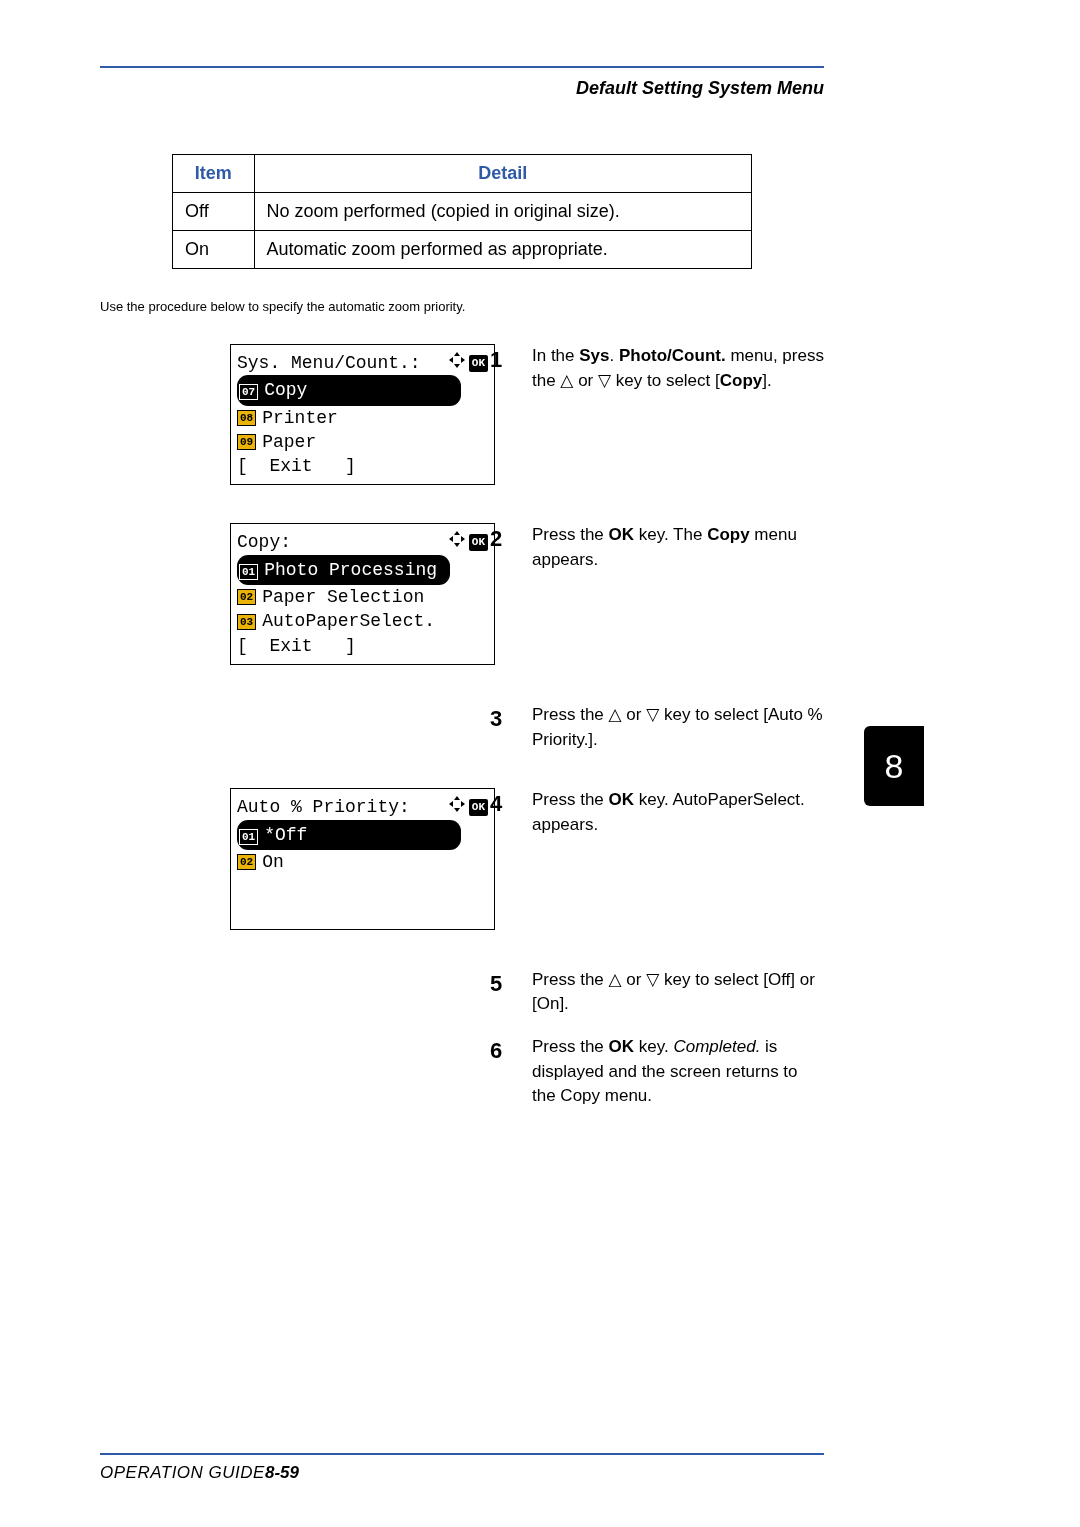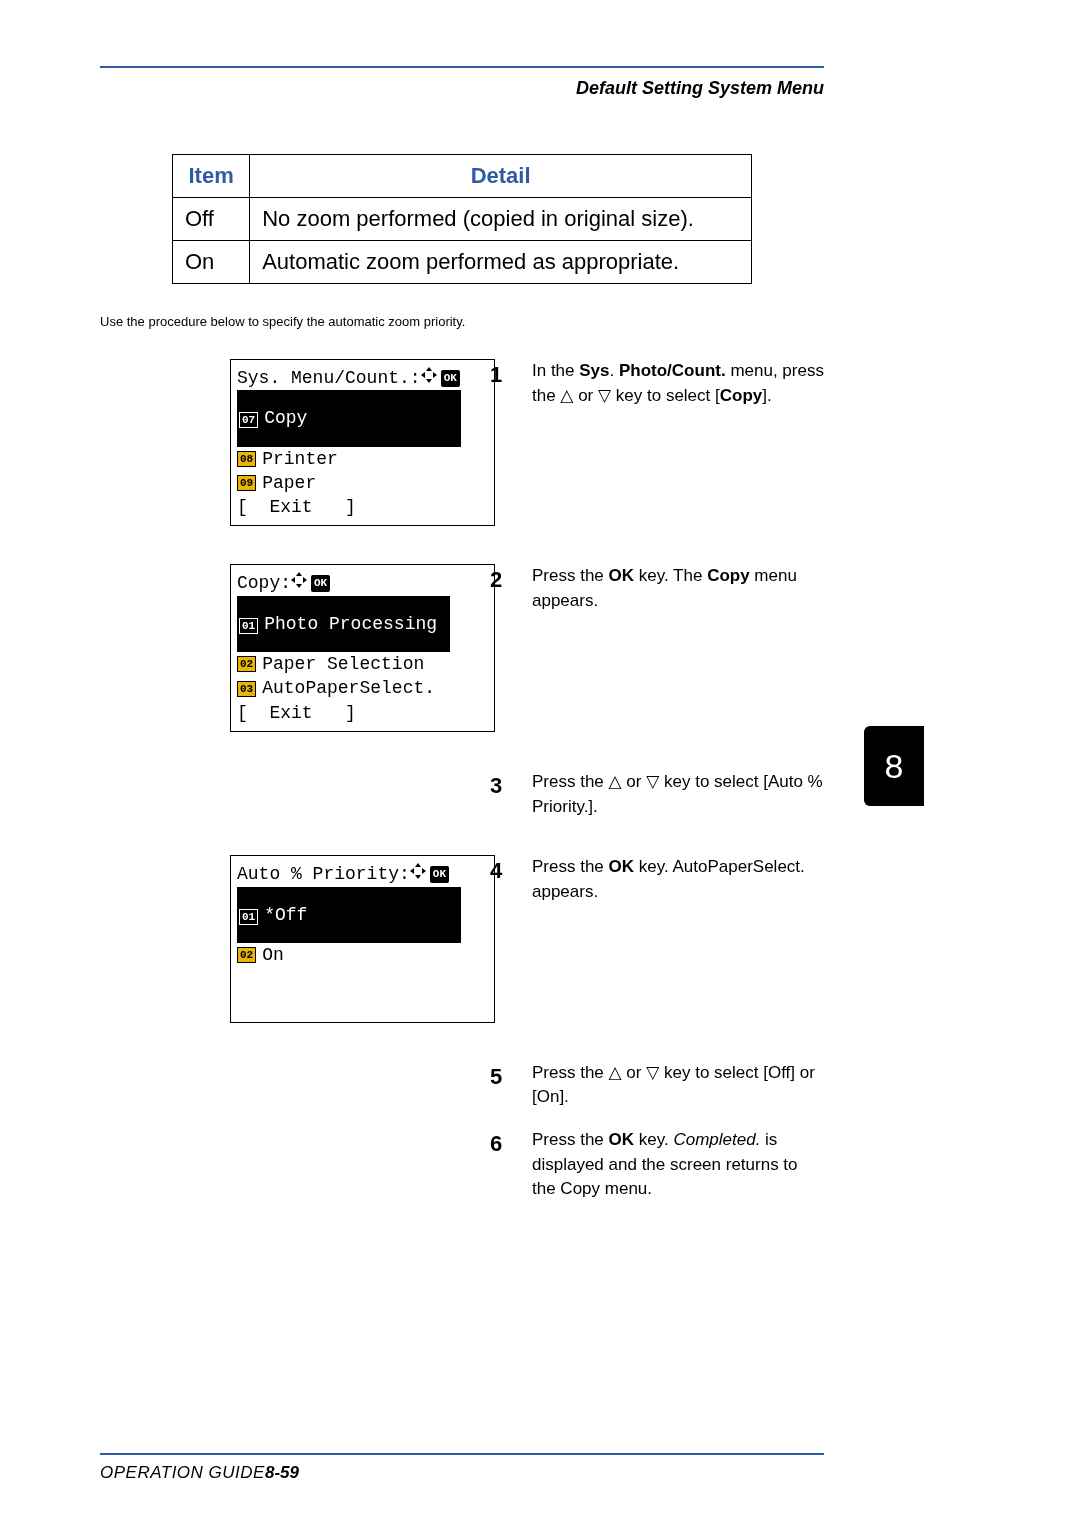--- a/index.html
+++ b/index.html
@@ -3,32 +3,32 @@
 <meta charset="utf-8">
 <style>
   * { box-sizing: border-box; margin: 0; padding: 0; }
   html, body { width: 1080px; height: 1527px; background: #fff; font-family: Arial, Helvetica, sans-serif; color: #000; }
   .page { position: relative; width: 924px; height: 1527px; padding: 60px 100px 50px 100px; margin-top: 6px; }
   .hr-top { border: none; border-top: 2px solid #2e5aa8; margin-bottom: 10px; }
   .header-title { text-align: right; font-style: italic; font-weight: bold; font-size: 18px; margin-bottom: 55px; }
   .intro { font-size: 17px; margin-bottom: 30px; }
   .intro .italic { font-style: italic; }
   table.settings { border-collapse: collapse; margin: 0 auto 30px auto; width: 580px; }
-  table.settings th, table.settings td { border: 1.5px solid #000; padding: 8px 12px; font-size: 22px; text-align: left; }
+  table.settings th, table.settings td { border: 1.5px solid #000; padding: 8px 12px; font-size: 18px; text-align: left; }
   table.settings th { color: #2e5aa8; font-weight: bold; text-align: center; }
   .procedure { font-size: 13px; margin-bottom: 30px; }
   .content-row { display: flex; gap: 40px; margin-bottom: 18px; }
   .lcd-col { width: 300px; flex: 0 0 350px; padding-left: 130px; }
   .steps-col { flex: 1; }
   .lcd { border: 1.5px solid #000; font-family: "Courier New", monospace; font-size: 18px; line-height: 1.35; padding: 6px 6px 6px 6px; margin-bottom: 20px; width: 265px; }
   .lcd .row { display: flex; align-items: center; min-height: 24px; white-space: pre; }
-  .lcd .hl { background: #000; color: #fff; display: inline-block; padding: 16px 2px; }
+  .lcd .hl { background: #000; color: #fff; display: inline-block; padding: 3px 2px; border-radius: 11px; }
   .lcd .numbox { display: inline-block; border: 1px solid #000; font-size: 11px; font-weight: bold; padding: 0 2px; margin-right: 6px; min-width: 18px; text-align: center; line-height: 14px; background:#eab308; color:#000;}
   .lcd .numbox.inv { background: #000; color: #fff; border-color:#fff;}
-  .lcd .title-row { display:flex; align-items:center;}
+  .lcd .title-row { display:flex; justify-content: space-between; align-items:center;}
   .lcd .icons { display:flex; gap:4px; align-items:center;}
   .lcd .ok-badge { display:inline-block; background:#000; color:#fff; font-size:11px; font-weight:bold; padding:1px 3px; border-radius:2px;}
   .arrow-icon svg { width:16px; height:16px; }
   .step { display: flex; gap: 18px; font-size: 17px; margin-bottom: 18px; line-height: 1.45; }
   .step .num { font-weight: bold; font-size: 22px; width: 24px; flex: 0 0 24px; }
   .step .txt b { font-weight: bold; }
   .step .txt i { font-style: italic; }
   .tri { font-family: Arial, sans-serif; }
   .side-tab { position: absolute; right: 0; top: 720px; width: 60px; height: 80px; background: #000; color: #fff; font-size: 34px; display: flex; align-items: center; justify-content: center; border-top-left-radius: 6px; border-bottom-left-radius: 6px; }
   .footer { position: absolute; bottom: 50px; left: 100px; right: 100px; }

